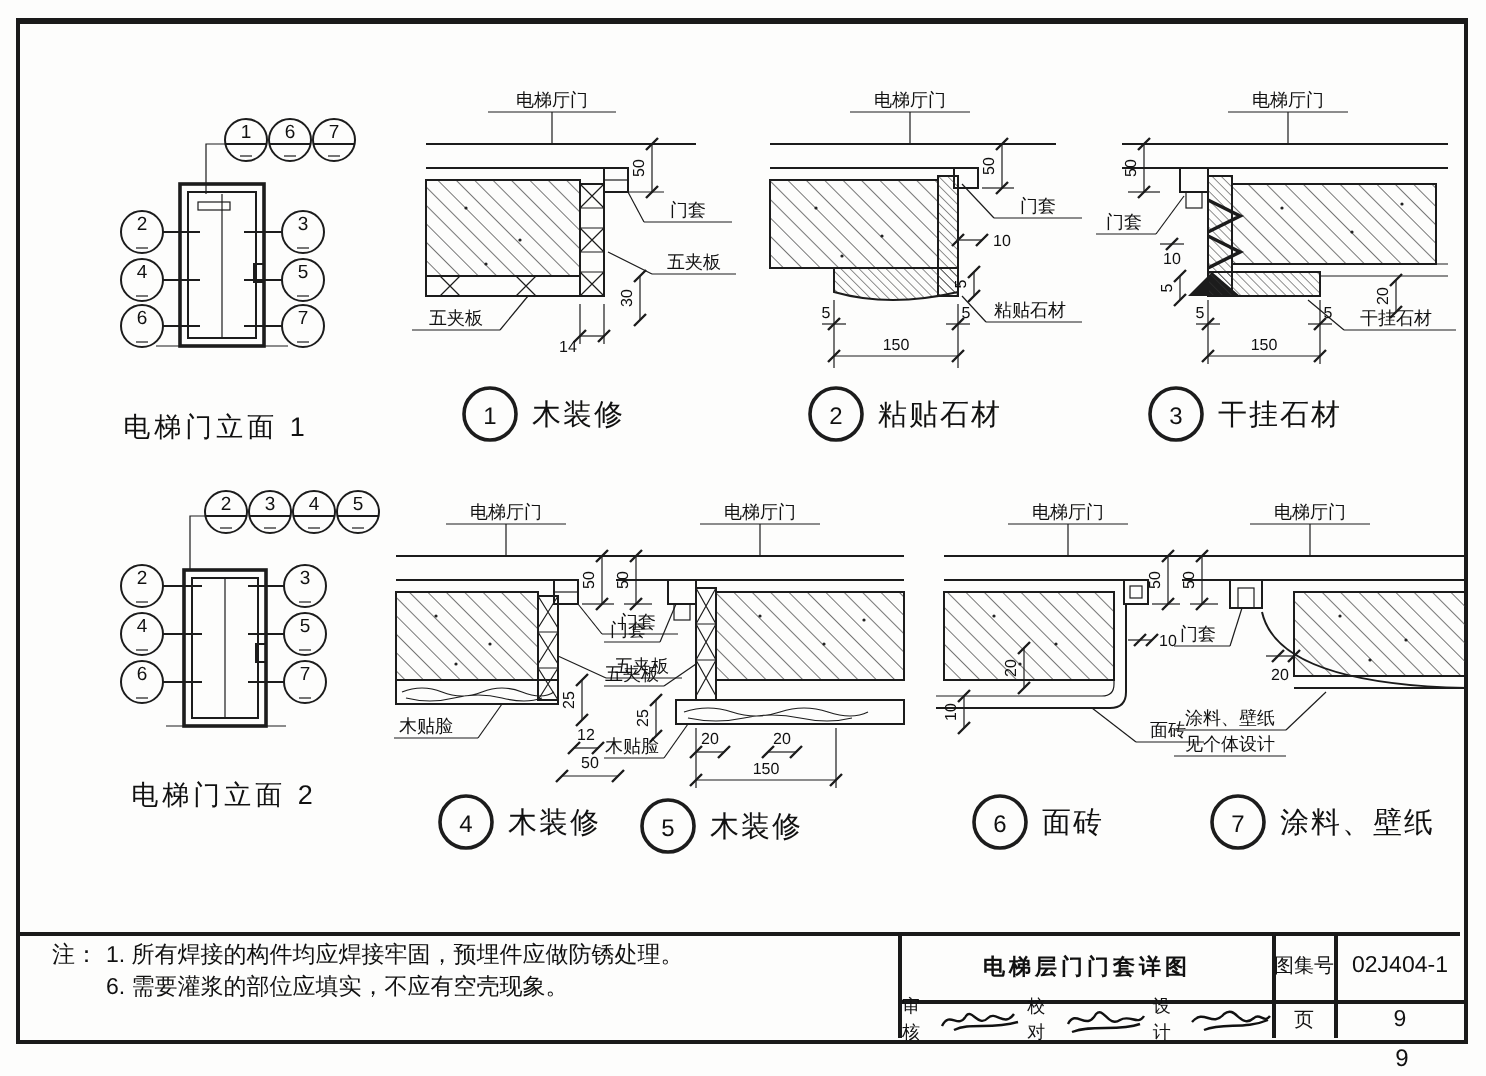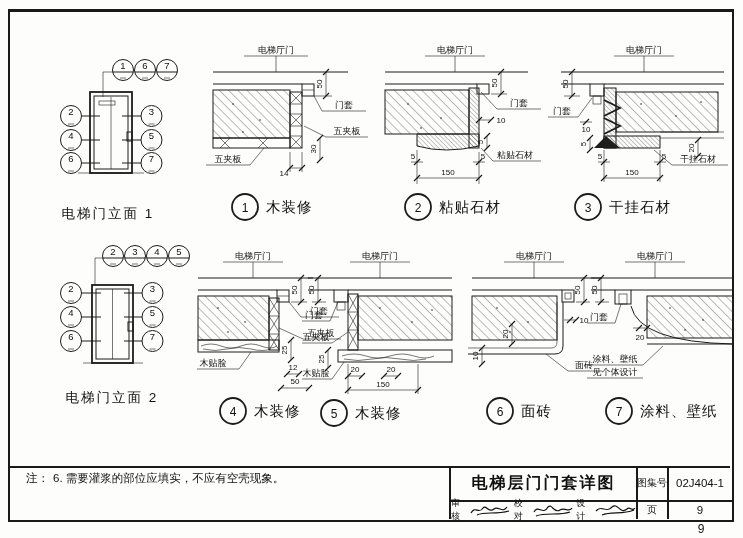--- a/index.html
+++ b/index.html
@@ -17,21 +17,21 @@
   text{font-family:"Liberation Sans",sans-serif;fill:#111}
   .lbl{font-size:9px}
   .dim{font-size:8px}
   .mid{text-anchor:middle}
   .num{font-size:12px}
   .ttl{font-size:14.5px;letter-spacing:1px}
   .bn{font-size:9.5px;text-anchor:middle}
   .cap{font-size:13.5px;letter-spacing:2px;text-anchor:middle}
   .notes{left:26px;top:470px;width:415px;font-size:11.5px;line-height:16px;display:flex;gap:4px}
   .tb-title{left:451px;top:466px;width:185px;height:34px;display:flex;align-items:center;justify-content:center;
-            font-size:16px;letter-spacing:2px;font-weight:bold}
+            font-size:11px;letter-spacing:2px;font-weight:bold}
   .cell{display:flex;align-items:center;justify-content:center}
   .sigrow{left:451px;top:500px;width:185px;height:19px;display:flex;align-items:center;gap:3px;font-size:9px}
 </style>
 </head>
 <body>
 
 <div id="frame" class="abs"></div>
 
 <svg class="abs" style="left:20px;top:40px" width="190" height="230">
   <g>
@@ -492,20 +492,21 @@
 
 <div class="abs hline" style="left:8px;top:466px;width:722px;height:2px"></div>
 <div class="abs vline" style="left:449px;top:466px;width:2px;height:53px"></div>
 <div class="abs vline" style="left:636px;top:466px;width:2px;height:53px"></div>
 <div class="abs vline" style="left:667px;top:466px;width:2px;height:53px"></div>
 <div class="abs hline" style="left:449px;top:500px;width:283px;height:1.5px"></div>
 
 <div class="abs notes">
   <span>注：</span>
   <div>
+    <div>1. 所有焊接的构件均应焊接牢固，预埋件应做防锈处理。</div>
     <div>6. 需要灌浆的部位应填实，不应有空壳现象。</div>
   </div>
 </div>
 
 <div class="abs tb-title">电梯层门门套详图</div>
 <div class="abs cell" style="left:637px;top:466px;width:30px;height:34px;font-size:10px">图集号</div>
 <div class="abs cell" style="left:668px;top:466px;width:64px;height:34px;font-size:11.5px">02J404-1</div>
 
 <div class="abs sigrow">
   <span>审核</span>

